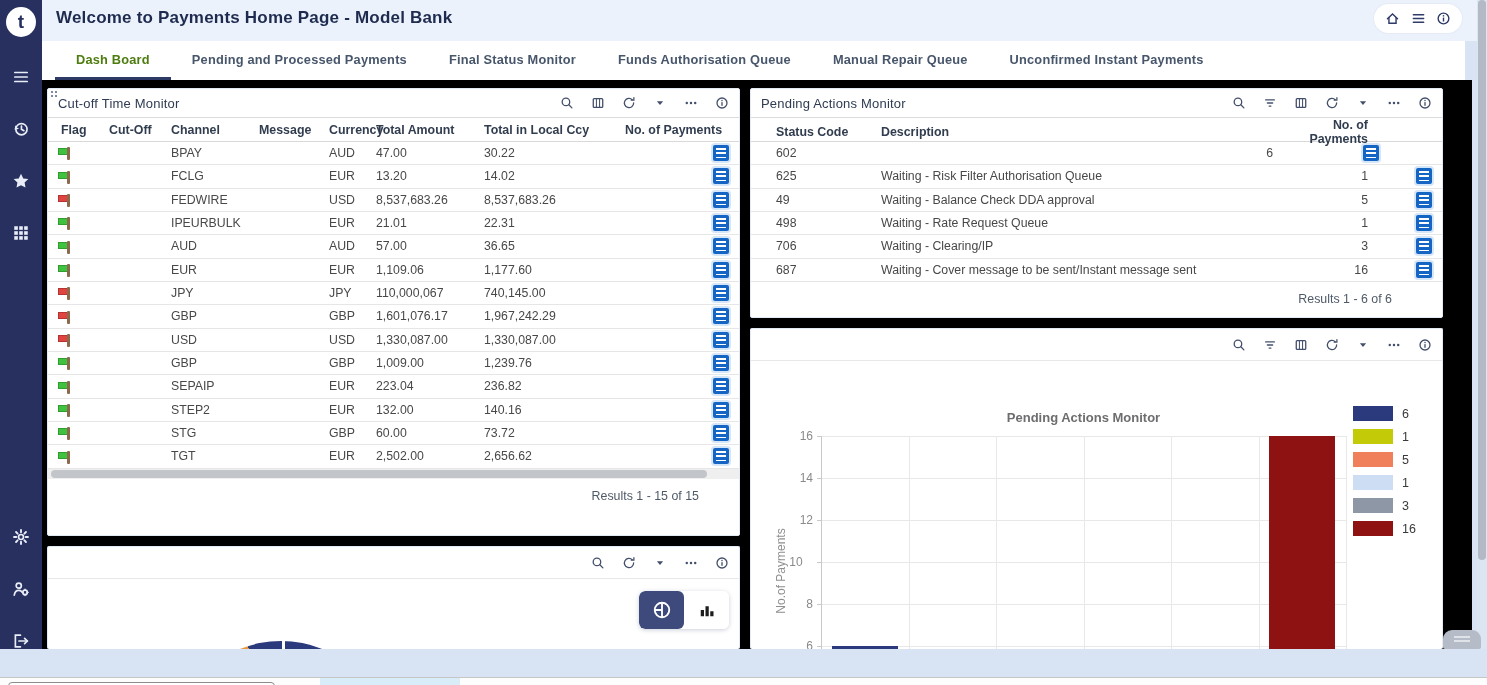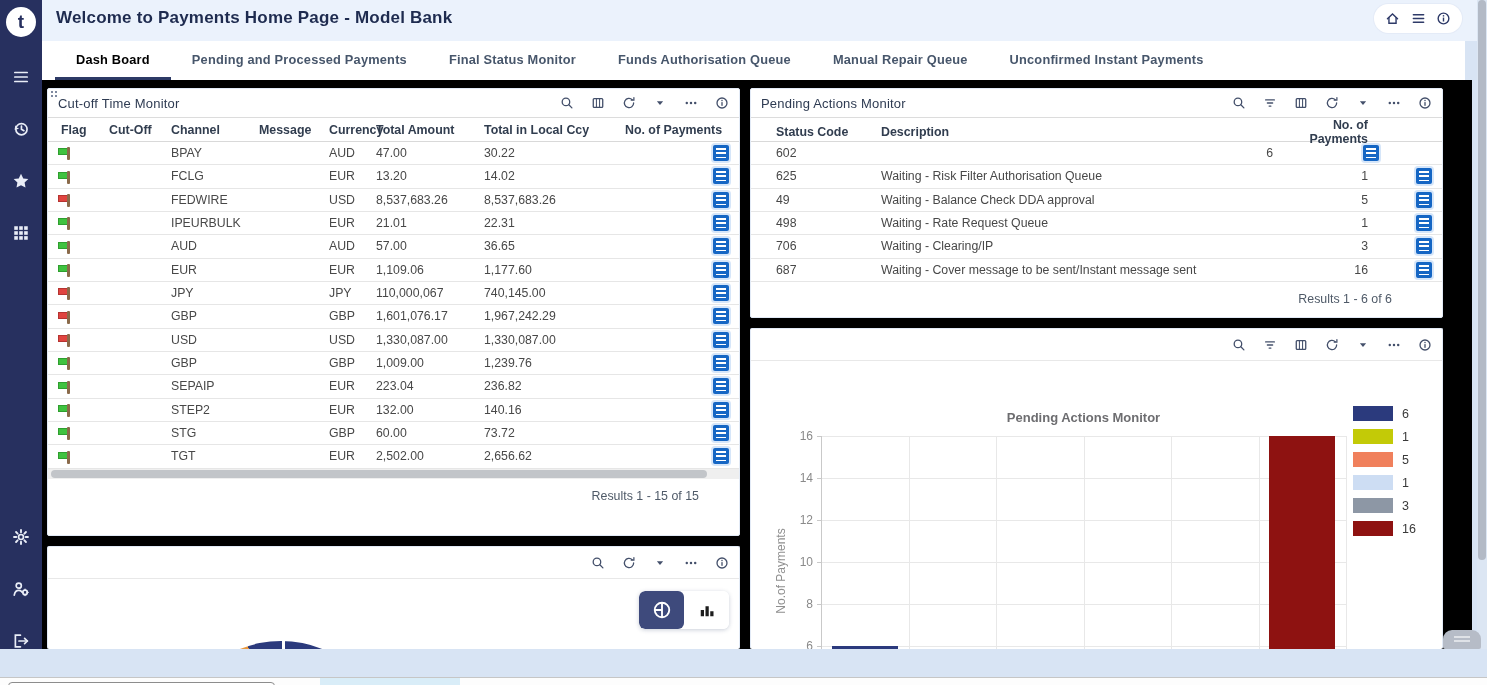--- a/index.html
+++ b/index.html
@@ -19,21 +19,21 @@
   #page-title { position:absolute; left:14px; top:8px; font-size:17px; font-weight:bold; color:#1e2b4f; letter-spacing:.2px; }
   #top-pill { position:absolute; right:25px; top:4px; width:88px; height:29px; background:#fff; border-radius:15px;
     display:flex; align-items:center; justify-content:space-evenly; box-shadow:0 0 0 1px #e4ebf7; }
   #top-pill .ticon { width:15px; height:15px; color:#2e3a68; cursor:pointer; }
   .ticon svg { width:15px; height:15px; display:block; }
 
   
   #tabbar { position:absolute; left:42px; top:41px; width:1423px; height:39px; background:#fff; display:flex; padding-left:13px; }
   .tab { padding:0 21px; display:flex; align-items:center; font-size:12.8px; font-weight:600; color:#47566b;
     cursor:pointer; letter-spacing:.2px; border-bottom:3px solid transparent; }
-  .tab.active { border-bottom:3px solid #2d3a66; color:#000000; }
+  .tab.active { border-bottom:3px solid #2d3a66; color:#4d7c0f; }
 
   
   #content { position:absolute; left:27px; top:80px; width:1445px; height:569px; background:#000000; }
   .panel { position:absolute; background:#fff; border:1px solid #e2eaf6; border-radius:2px; overflow:hidden; }
   .panel-head { position:relative; height:28px; display:flex; align-items:center; }
   .panel-title { font-size:13px; font-weight:500; color:#2e3b52; padding-left:10px; letter-spacing:.2px; }
   .toolbar { position:absolute; right:10px; top:0; height:28px; display:flex; align-items:center; gap:17px; }
   .toolbar .ticon { width:14px; height:14px; color:#44506b; cursor:pointer; }
   .toolbar .ticon svg { width:14px; height:14px; }
   .drag-dots { position:absolute; left:3px; top:2px; width:2px; height:2px; background:#7f8aa0;
@@ -587,21 +587,21 @@
         <div class="ytick-mark" style="left: 66px; top: 107px;"></div>
         <div class="ytick-label" style="left: 28px; top: 100px;">16</div>
         <div class="gridline-h" style="left: 70px; top: 149px; width: 525px;"></div>
         <div class="ytick-mark" style="left: 66px; top: 149px;"></div>
         <div class="ytick-label" style="left: 28px; top: 142px;">14</div>
         <div class="gridline-h" style="left: 70px; top: 191px; width: 525px;"></div>
         <div class="ytick-mark" style="left: 66px; top: 191px;"></div>
         <div class="ytick-label" style="left: 28px; top: 184px;">12</div>
         <div class="gridline-h" style="left: 70px; top: 233px; width: 525px;"></div>
         <div class="ytick-mark" style="left: 66px; top: 233px;"></div>
-        <div class="ytick-label" style="left: 28px; top: 226px;">10</div>
+        <div class="ytick-label" style="left: 28px; top: 226px; text-align: center;">10</div>
         <div class="gridline-h" style="left: 70px; top: 275px; width: 525px;"></div>
         <div class="ytick-mark" style="left: 66px; top: 275px;"></div>
         <div class="ytick-label" style="left: 28px; top: 268px;">8</div>
         <div class="gridline-h" style="left: 70px; top: 317px; width: 525px;"></div>
         <div class="ytick-mark" style="left: 66px; top: 317px;"></div>
         <div class="ytick-label" style="left: 28px; top: 310px;">6</div>
         <div class="gridline-v" style="left: 70px; top: 107px; height: 214px;"></div>
         <div class="gridline-v" style="left: 157.5px; top: 107px; height: 214px;"></div>
         <div class="gridline-v" style="left: 245px; top: 107px; height: 214px;"></div>
         <div class="gridline-v" style="left: 332.5px; top: 107px; height: 214px;"></div>

